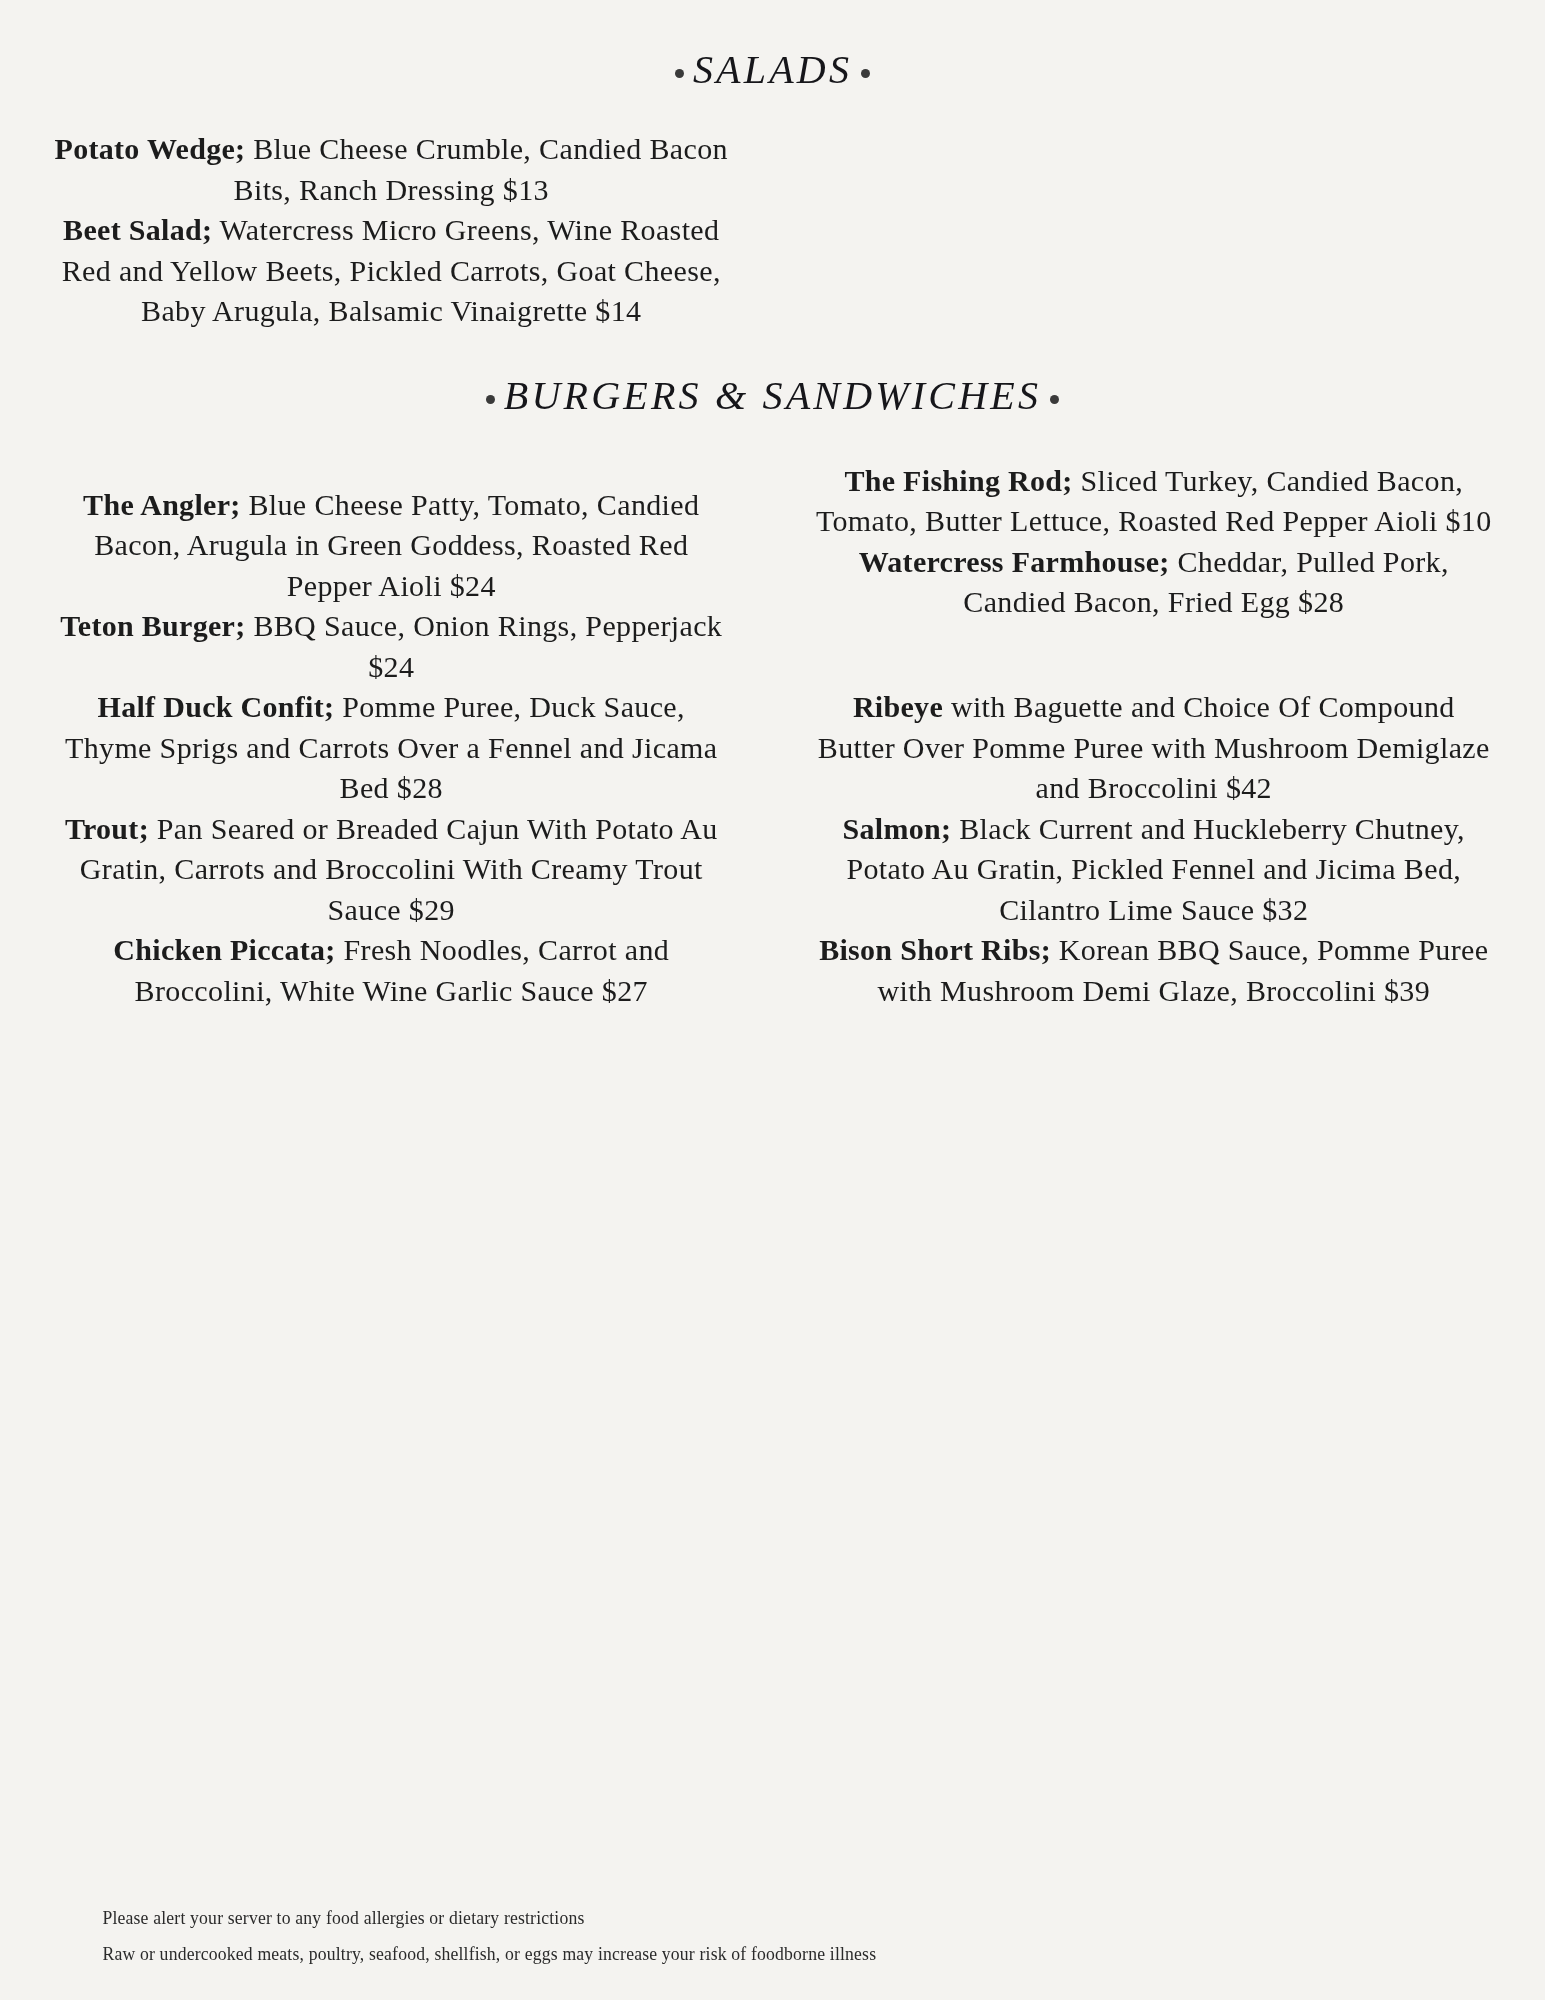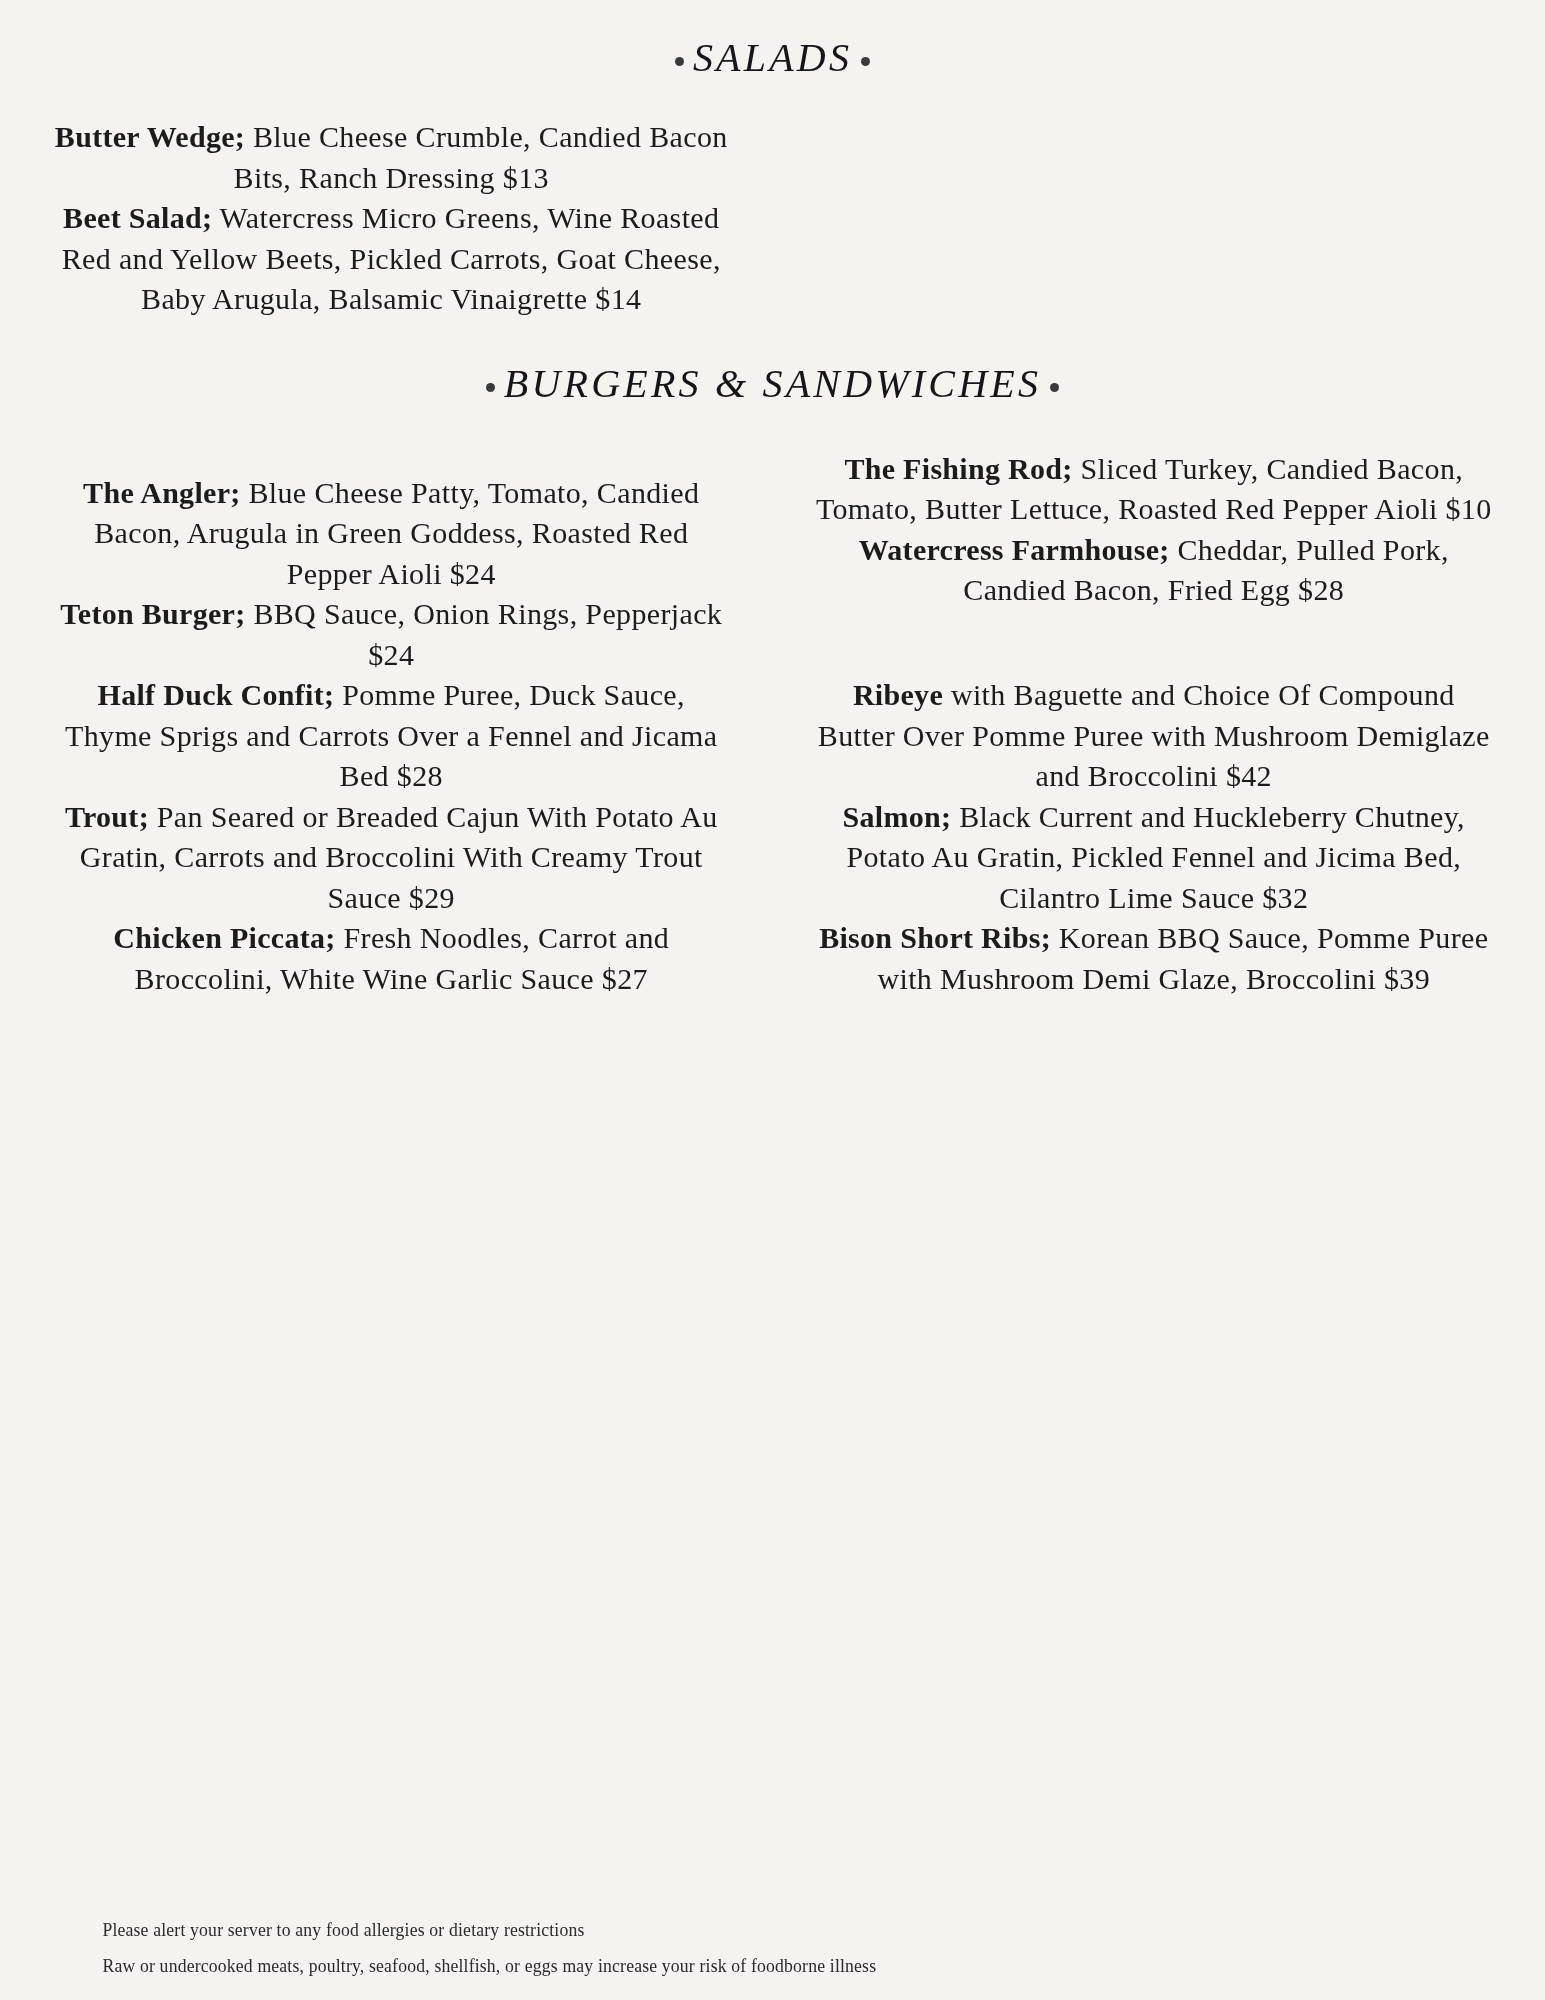--- a/index.html
+++ b/index.html
@@ -11,21 +11,21 @@
     height: 2000px;
     background: #f4f3f0;
     font-family: "Liberation Serif", "DejaVu Serif", serif;
     color: #1b1b1b;
     overflow: hidden;
   }
   .page {
     width: 1545px;
     height: 2000px;
     box-sizing: border-box;
-    padding: 4px 52px;
+    padding: 16px 52px;
     display: flex;
     flex-direction: column;
   }
 
   
   .section-head {
     text-align: center;
     font-style: italic;
     font-weight: 400;
     color: #16161a;
@@ -101,21 +101,21 @@
 <div class="page">
 
   <div class="section-head head-salads">
     <span class="dot"></span><span class="txt">SALADS</span><span class="dot"></span>
   </div>
 
   <div class="cols">
     <div class="col col-left">
 
       <div class="item sp-0">
-        <span class="name">Butter Wedge;</span><span class="desc"> Blue Cheese Crumble, Candied Bacon Bits, Ranch Dressing $13</span>
+        <span class="name">Potato Wedge;</span><span class="desc"> Blue Cheese Crumble, Candied Bacon Bits, Ranch Dressing $13</span>
       </div>
 
       <div class="item sp-s">
         <span class="name">Beet Salad;</span><span class="desc"> Watercress Micro Greens, Wine Roasted Red and Yellow Beets, Pickled Carrots, Goat Cheese, Baby Arugula, Balsamic Vinaigrette $14</span>
       </div>
 
     </div>
   </div>
 
   <div class="section-head head-burgers">

